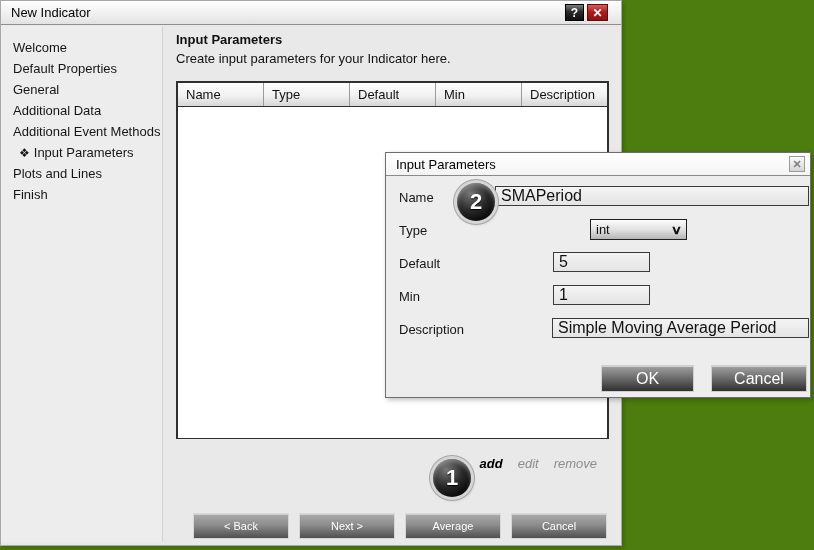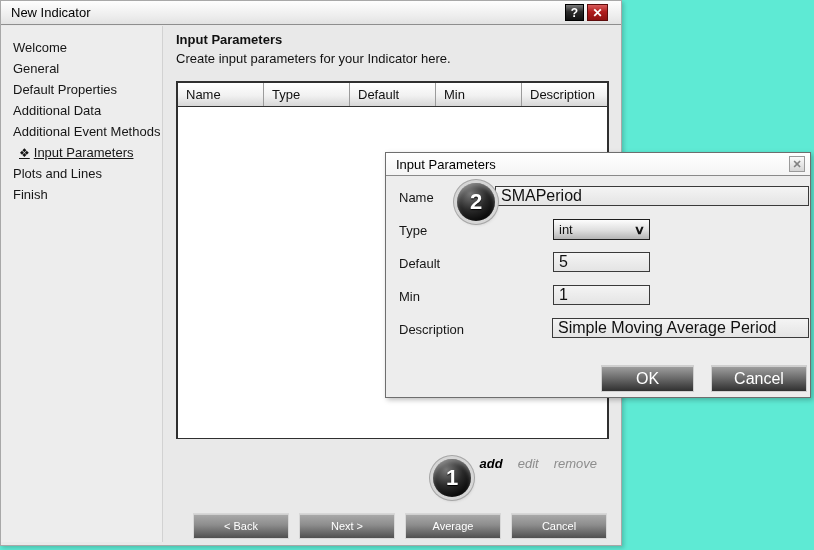--- a/index.html
+++ b/index.html
@@ -1,18 +1,18 @@
 <!DOCTYPE html>
 <html><head>
 <meta charset="utf-8">
 <style>
   * { margin: 0; padding: 0; box-sizing: border-box; }
   html, body { background: #fff; }
   body { font-family: "Liberation Sans", sans-serif; font-size: 13px; color: #111; }
-  #stage { position: relative; width: 814px; height: 550px; background: #5eead4; overflow: hidden; }
+  #stage { position: relative; width: 814px; height: 550px; background: #4d7c0f; overflow: hidden; }
 
   
   .window {
     position: absolute; left: 0; top: 0; width: 622px; height: 546px;
     background: #e9e9e9; border: 1px solid #a8a8a8;
     box-shadow: 2px 2px 4px rgba(0,0,0,0.18);
   }
   .titlebar {
     position: absolute; left: 0; top: 0; right: 0; height: 24px;
     background: linear-gradient(#fefefe, #ececec 70%, #e2e2e2);
@@ -33,21 +33,21 @@
     background: linear-gradient(#d95c5c, #b01d1d 45%, #8e1111);
     border: 1px solid #5f0c0c;
   }
 
   
   .sidebar {
     position: absolute; left: 0; top: 25px; bottom: 3px; width: 162px;
     background: #ededed; border-right: 1px solid #d2d2d2; padding-top: 11px;
   }
   .side-item { height: 21px; line-height: 21px; padding-left: 12px; color: #161616; white-space: nowrap; cursor: pointer; }
-  .side-item.active { padding-left: 18px; text-decoration: underline; }
+  .side-item.active { padding-left: 18px; }
   .side-marker { margin-right: 4px; font-size: 12px; }
 
   
   .content { position: absolute; left: 163px; top: 25px; right: 2px; bottom: 3px; background: #e9e9e9; }
   .step-title { position: absolute; left: 12px; top: 6px; font-weight: bold; }
   .step-sub { position: absolute; left: 12px; top: 25px; }
 
   .ptable {
     position: absolute; left: 12px; top: 55px; width: 433px; height: 358px;
     background: #fff; border: 2px solid #2f2f2f;
@@ -110,21 +110,21 @@
   .dlg-label { position: absolute; left: 13px; height: 16px; color: #161616; }
   .dlg-input {
     position: absolute; height: 20px; border: 1px solid #3a3a3a;
     background: linear-gradient(#f4f4f4, #e4e4e4);
     font-family: "Liberation Sans", sans-serif; font-size: 16px; color: #111;
     padding: 0 5px; outline: none;
   }
   .dlg-select {
     position: absolute; height: 21px; border: 1px solid #1f1f1f;
     background: linear-gradient(#fdfdfd, #dedede 55%, #b5b5b5);
-    display: flex; align-items: center; padding: 0 5px; cursor: pointer;
+    display: flex; align-items: center; padding: 0 5px; cursor: pointer; margin-left: 37px;
   }
   .dlg-select .chev { margin-left: auto; font-weight: bold; font-size: 12px; transform: scaleX(1.3); }
   .dlg-btn {
     position: absolute; top: 212px; height: 27px;
     border: 1px solid #cfcfcf;
     background: linear-gradient(#a2a2a2, #6f6f6f 45%, #303030);
     box-shadow: inset 0 1px 0 rgba(255,255,255,0.5);
     color: #fff; font-size: 16px; text-align: center; line-height: 25px; cursor: pointer;
   }
 </style>
@@ -136,22 +136,22 @@
   <div class="window">
 
     <div class="titlebar">
       <span class="titlebar-text">New Indicator</span>
       <span class="tb-btn tb-help">?</span>
       <span class="tb-btn tb-close">✕</span>
     </div>
 
     <div class="sidebar">
       <div class="side-item"><span>Welcome</span></div>
+      <div class="side-item"><span>Default Properties</span></div>
       <div class="side-item"><span>General</span></div>
-      <div class="side-item"><span>Default Properties</span></div>
       <div class="side-item"><span>Additional Data</span></div>
       <div class="side-item"><span>Additional Event Methods</span></div>
       <div class="side-item active">
         <span class="side-marker">❖</span><span>Input Parameters</span>
       </div>
       <div class="side-item"><span>Plots and Lines</span></div>
       <div class="side-item"><span>Finish</span></div>
     </div>
 
     <div class="content">

